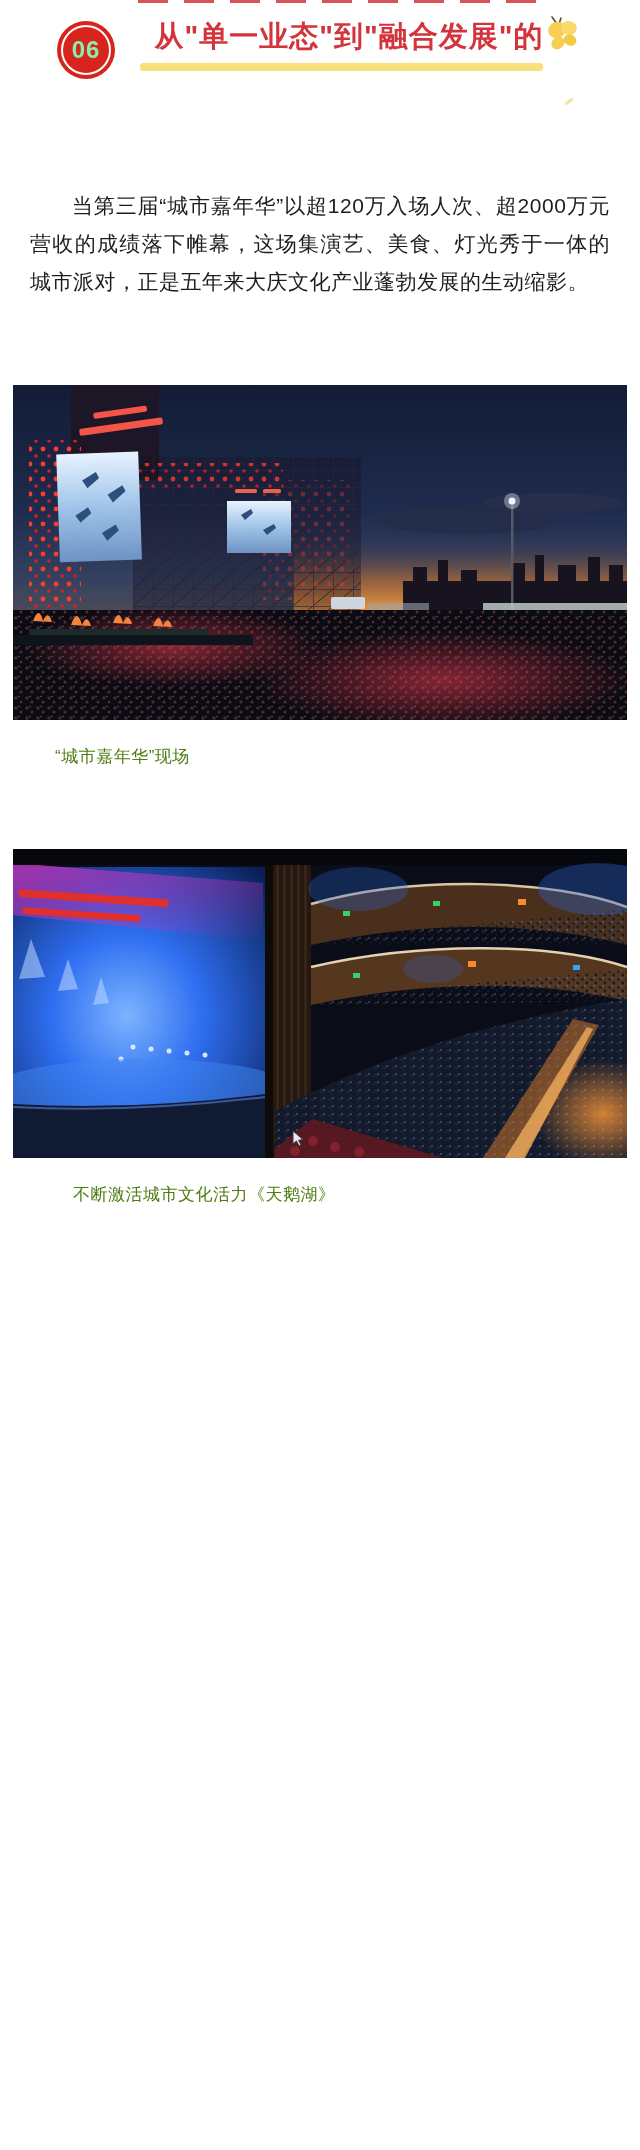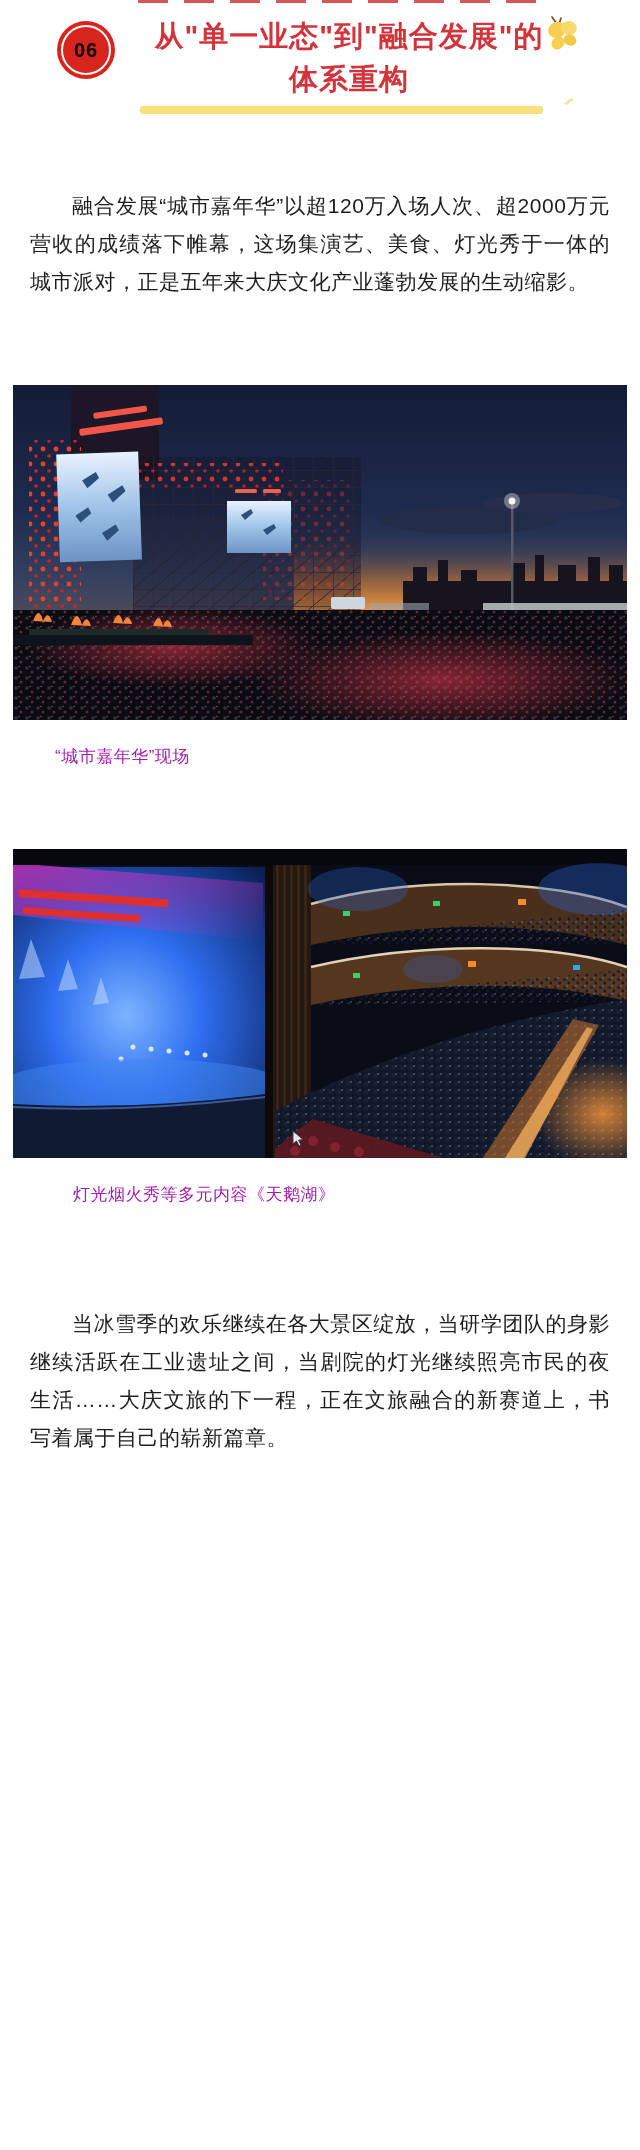--- a/index.html
+++ b/index.html
@@ -25,21 +25,21 @@
     position:absolute;left:57px;top:18px;
     width:58px;height:58px;border-radius:50%;
     background:#d7251d;
     display:flex;align-items:center;justify-content:center;
   }
   .badge-ring{
     width:46px;height:46px;border-radius:50%;
     border:2px solid #ffffff;
     display:flex;align-items:center;justify-content:center;
   }
-  .badge-num{color:#000000;font-size:20px;font-weight:bold;letter-spacing:1px;}
+  .badge-num{color:#86efac;font-size:24px;font-weight:bold;letter-spacing:1px;}
   .title{
     margin:0 70px 0 128px;
     text-align:center;
     color:#d3343b;
     font-size:29px;
     font-weight:800;
     line-height:43px;
     letter-spacing:1px;
   }
   .underline{
@@ -68,55 +68,54 @@
   .p4{margin-top:98px;}
   
   .figure{margin:0 13px;}
   .fig1{margin-top:84px;}
   .fig2{margin-top:80px;}
   .photo{display:block;width:614px;}
   .caption{
     margin-top:25px;
     font-size:17px;
     line-height:24px;
-    color:#a21caf;
+    color:#4d7c0f;
     letter-spacing:.5px;
   }
   .cap1{padding-left:42px;}
   .cap2{padding-left:60px;}
 </style>
 </head>
 <body>
 
 <div class="page">
 
   <div class="top-frag"></div>
 
   <div class="header">
     <div class="badge">
       <div class="badge-ring">
         <span class="badge-num">06</span>
       </div>
     </div>
     <div class="title">
       <div>从"单一业态"到"融合发展"的</div>
-      <div>体系重构</div>
     </div>
     <div class="underline"></div>
     <svg class="butterfly" viewBox="0 0 34 40">
       <path d="M6 2 L11 9 M15 3 L13 9" stroke="#5a4a20" stroke-width="1.6" fill="none" stroke-linecap="round"></path>
       <ellipse cx="11" cy="15" rx="9" ry="8" fill="#f6cf52" transform="rotate(-25 11 15)"></ellipse>
       <ellipse cx="23" cy="13" rx="8" ry="7" fill="#f8d96b" transform="rotate(15 23 13)"></ellipse>
       <ellipse cx="12" cy="28" rx="7" ry="6" fill="#f6cf52" transform="rotate(-40 12 28)"></ellipse>
       <ellipse cx="24" cy="25" rx="6.5" ry="5.5" fill="#f3c945" transform="rotate(25 24 25)"></ellipse>
     </svg>
     <div class="yellow-tick"></div>
   </div>
 
-  <p class="para p1">融合发展“城市嘉年华”以超120万入场人次、超2000万元营收的成绩落下帷幕，这场集演艺、美食、灯光秀于一体的城市派对，正是五年来大庆文化产业蓬勃发展的生动缩影。</p>
+  <p class="para p1">当第三届“城市嘉年华”以超120万入场人次、超2000万元营收的成绩落下帷幕，这场集演艺、美食、灯光秀于一体的城市派对，正是五年来大庆文化产业蓬勃发展的生动缩影。</p>
 
   <figure class="figure fig1" style="margin:84px 13px 0;">
     <svg class="photo" viewBox="0 0 614 335" width="614" height="335">
       <defs>
         <linearGradient id="sky1" x1="0" y1="0" x2="0" y2="1">
           <stop offset="0" stop-color="#131c36"></stop>
           <stop offset=".55" stop-color="#1f2b4e"></stop>
           <stop offset=".85" stop-color="#33405f"></stop>
           <stop offset="1" stop-color="#4a4a5a"></stop>
         </linearGradient>
@@ -316,18 +315,17 @@
         <circle cx="300" cy="292" r="5"></circle>
           <circle cx="322" cy="298" r="5"></circle>
         <circle cx="346" cy="303" r="5"></circle>
           <circle cx="282" cy="302" r="5"></circle>
       </g>
 
       <g transform="translate(280,282)">
         <polygon points="0,0 0,13 3.5,10 6,15 8,14 5.6,9.2 10,8.6" fill="#e8e8ee" stroke="#3a3a44" stroke-width="1"></polygon>
       </g>
     </svg>
-    <figcaption class="caption cap2">灯光烟火秀等多元内容《天鹅湖》</figcaption>
+    <figcaption class="caption cap2">不断激活城市文化活力《天鹅湖》</figcaption>
   </figure>
 
-  <p class="para p4">当冰雪季的欢乐继续在各大景区绽放，当研学团队的身影继续活跃在工业遗址之间，当剧院的灯光继续照亮市民的夜生活……大庆文旅的下一程，正在文旅融合的新赛道上，书写着属于自己的崭新篇章。</p>
 
 </div>
 
 </body></html>

